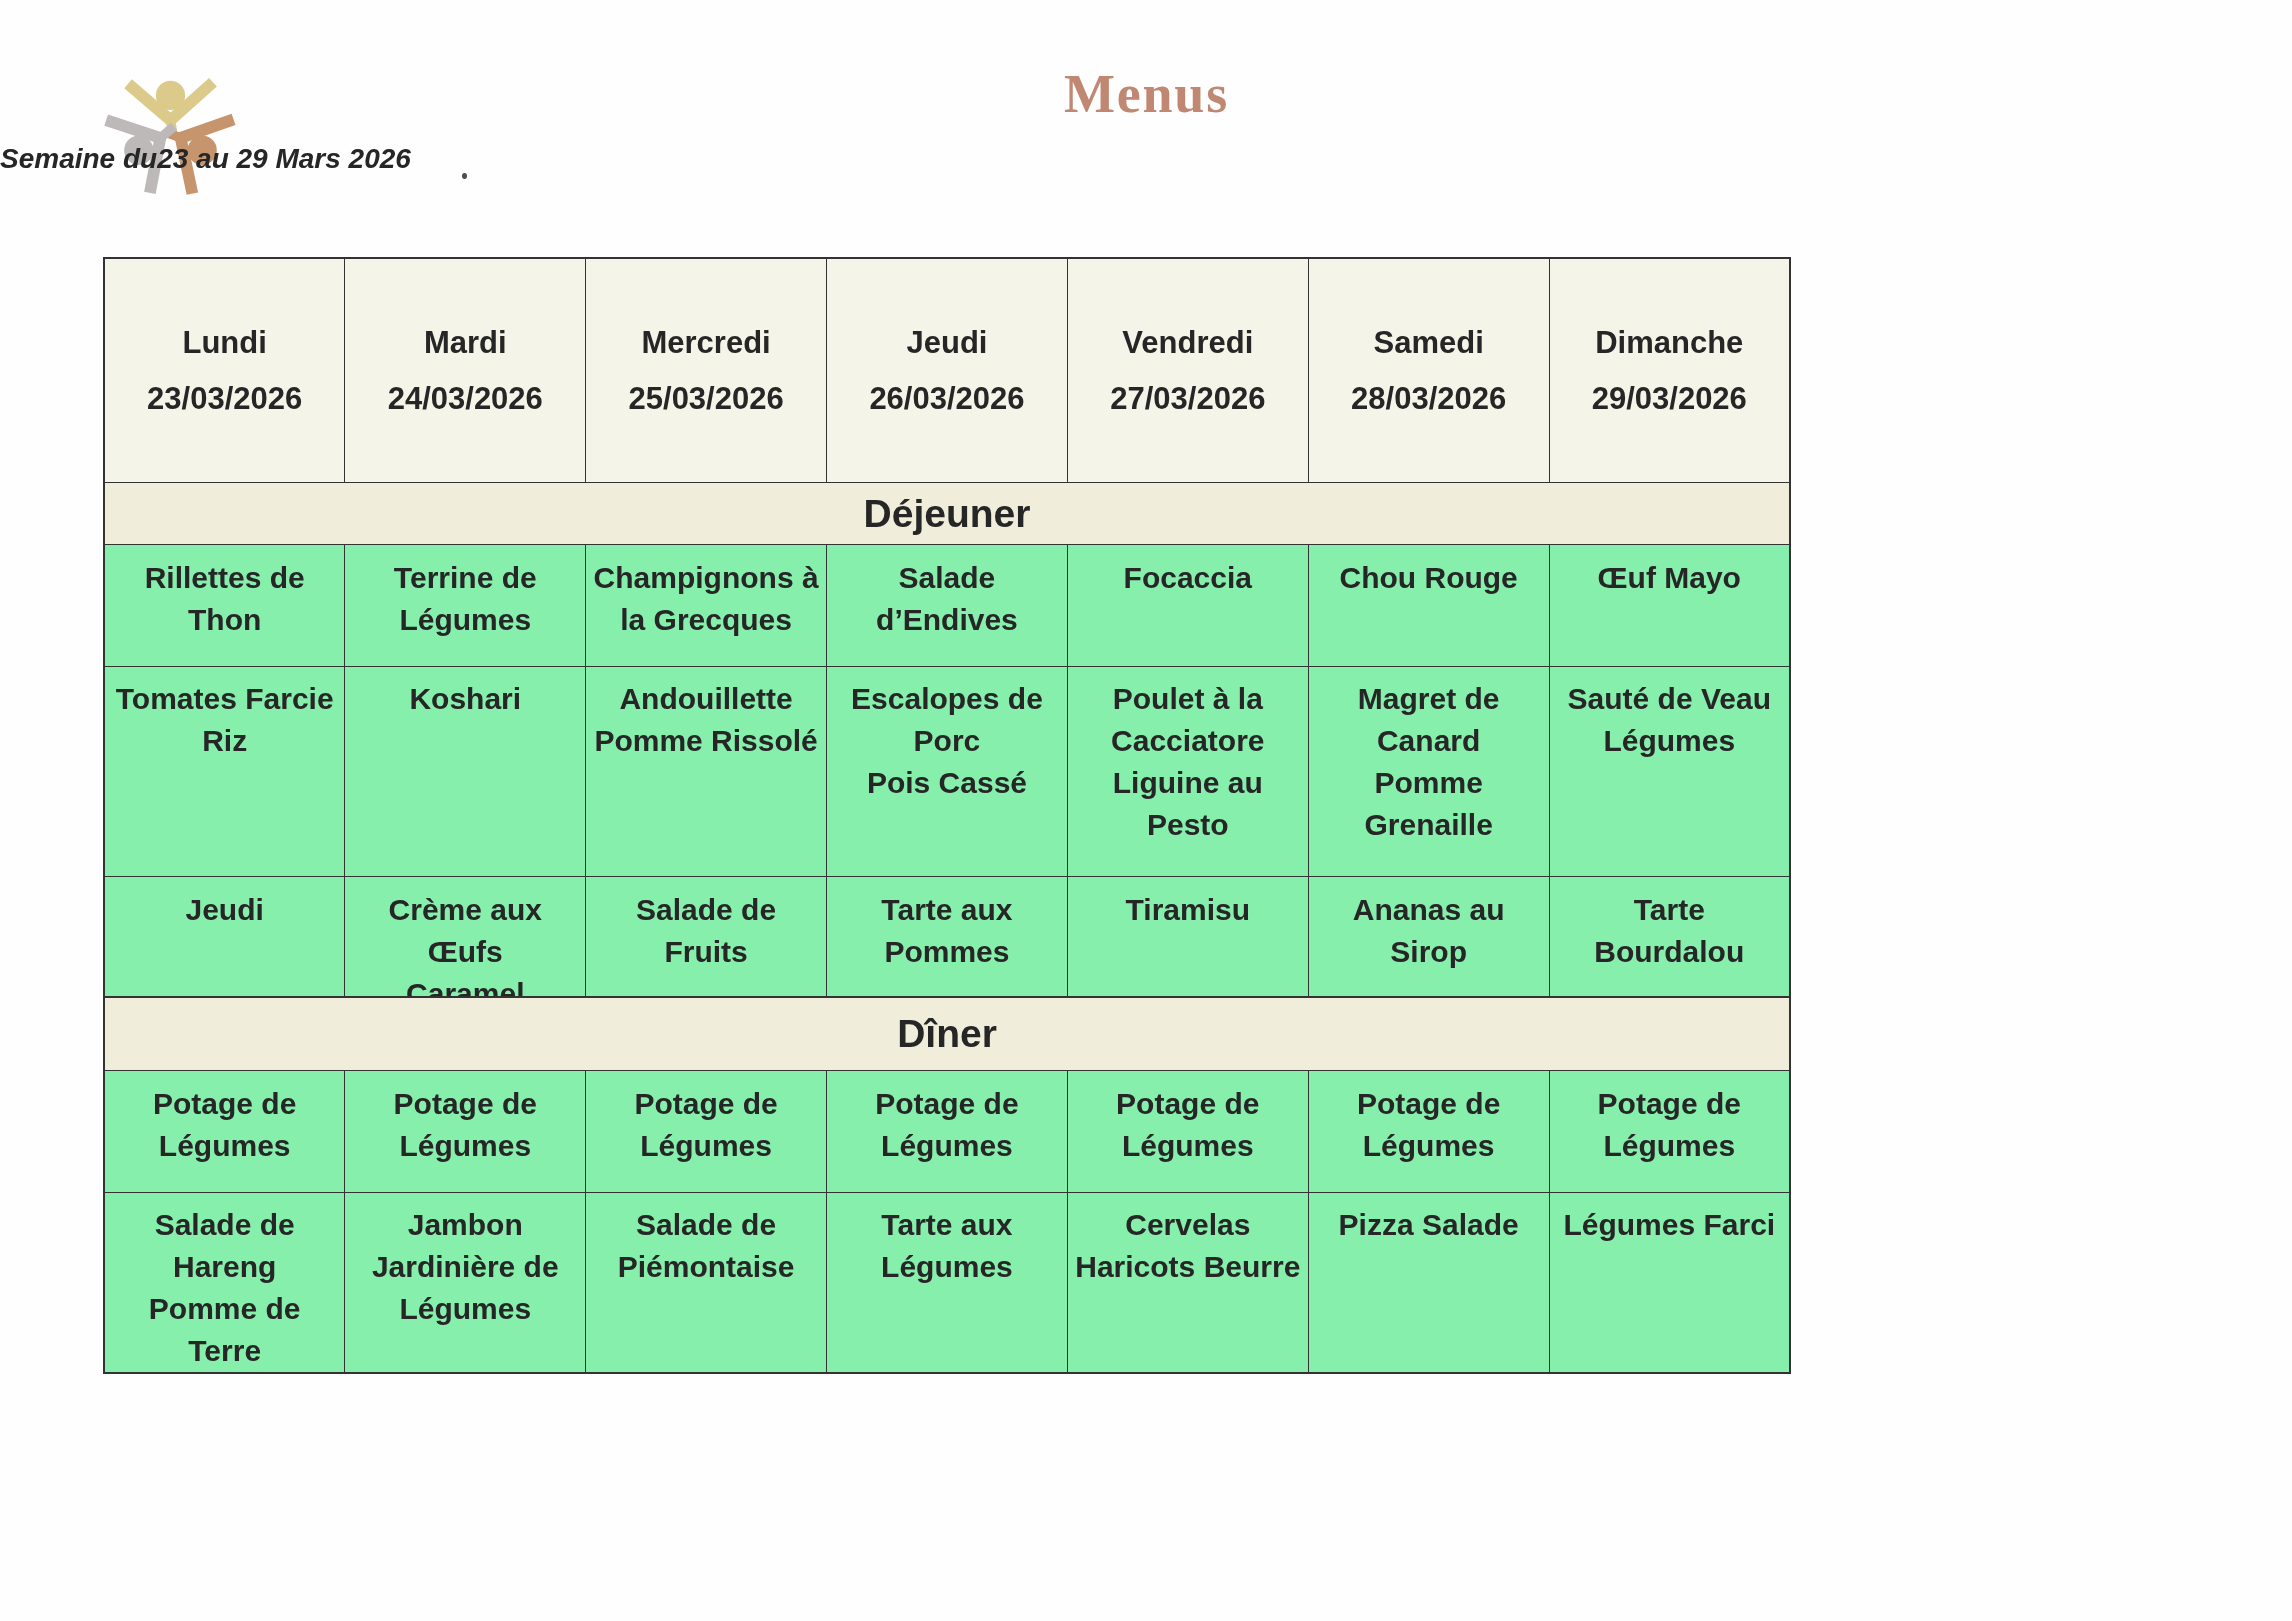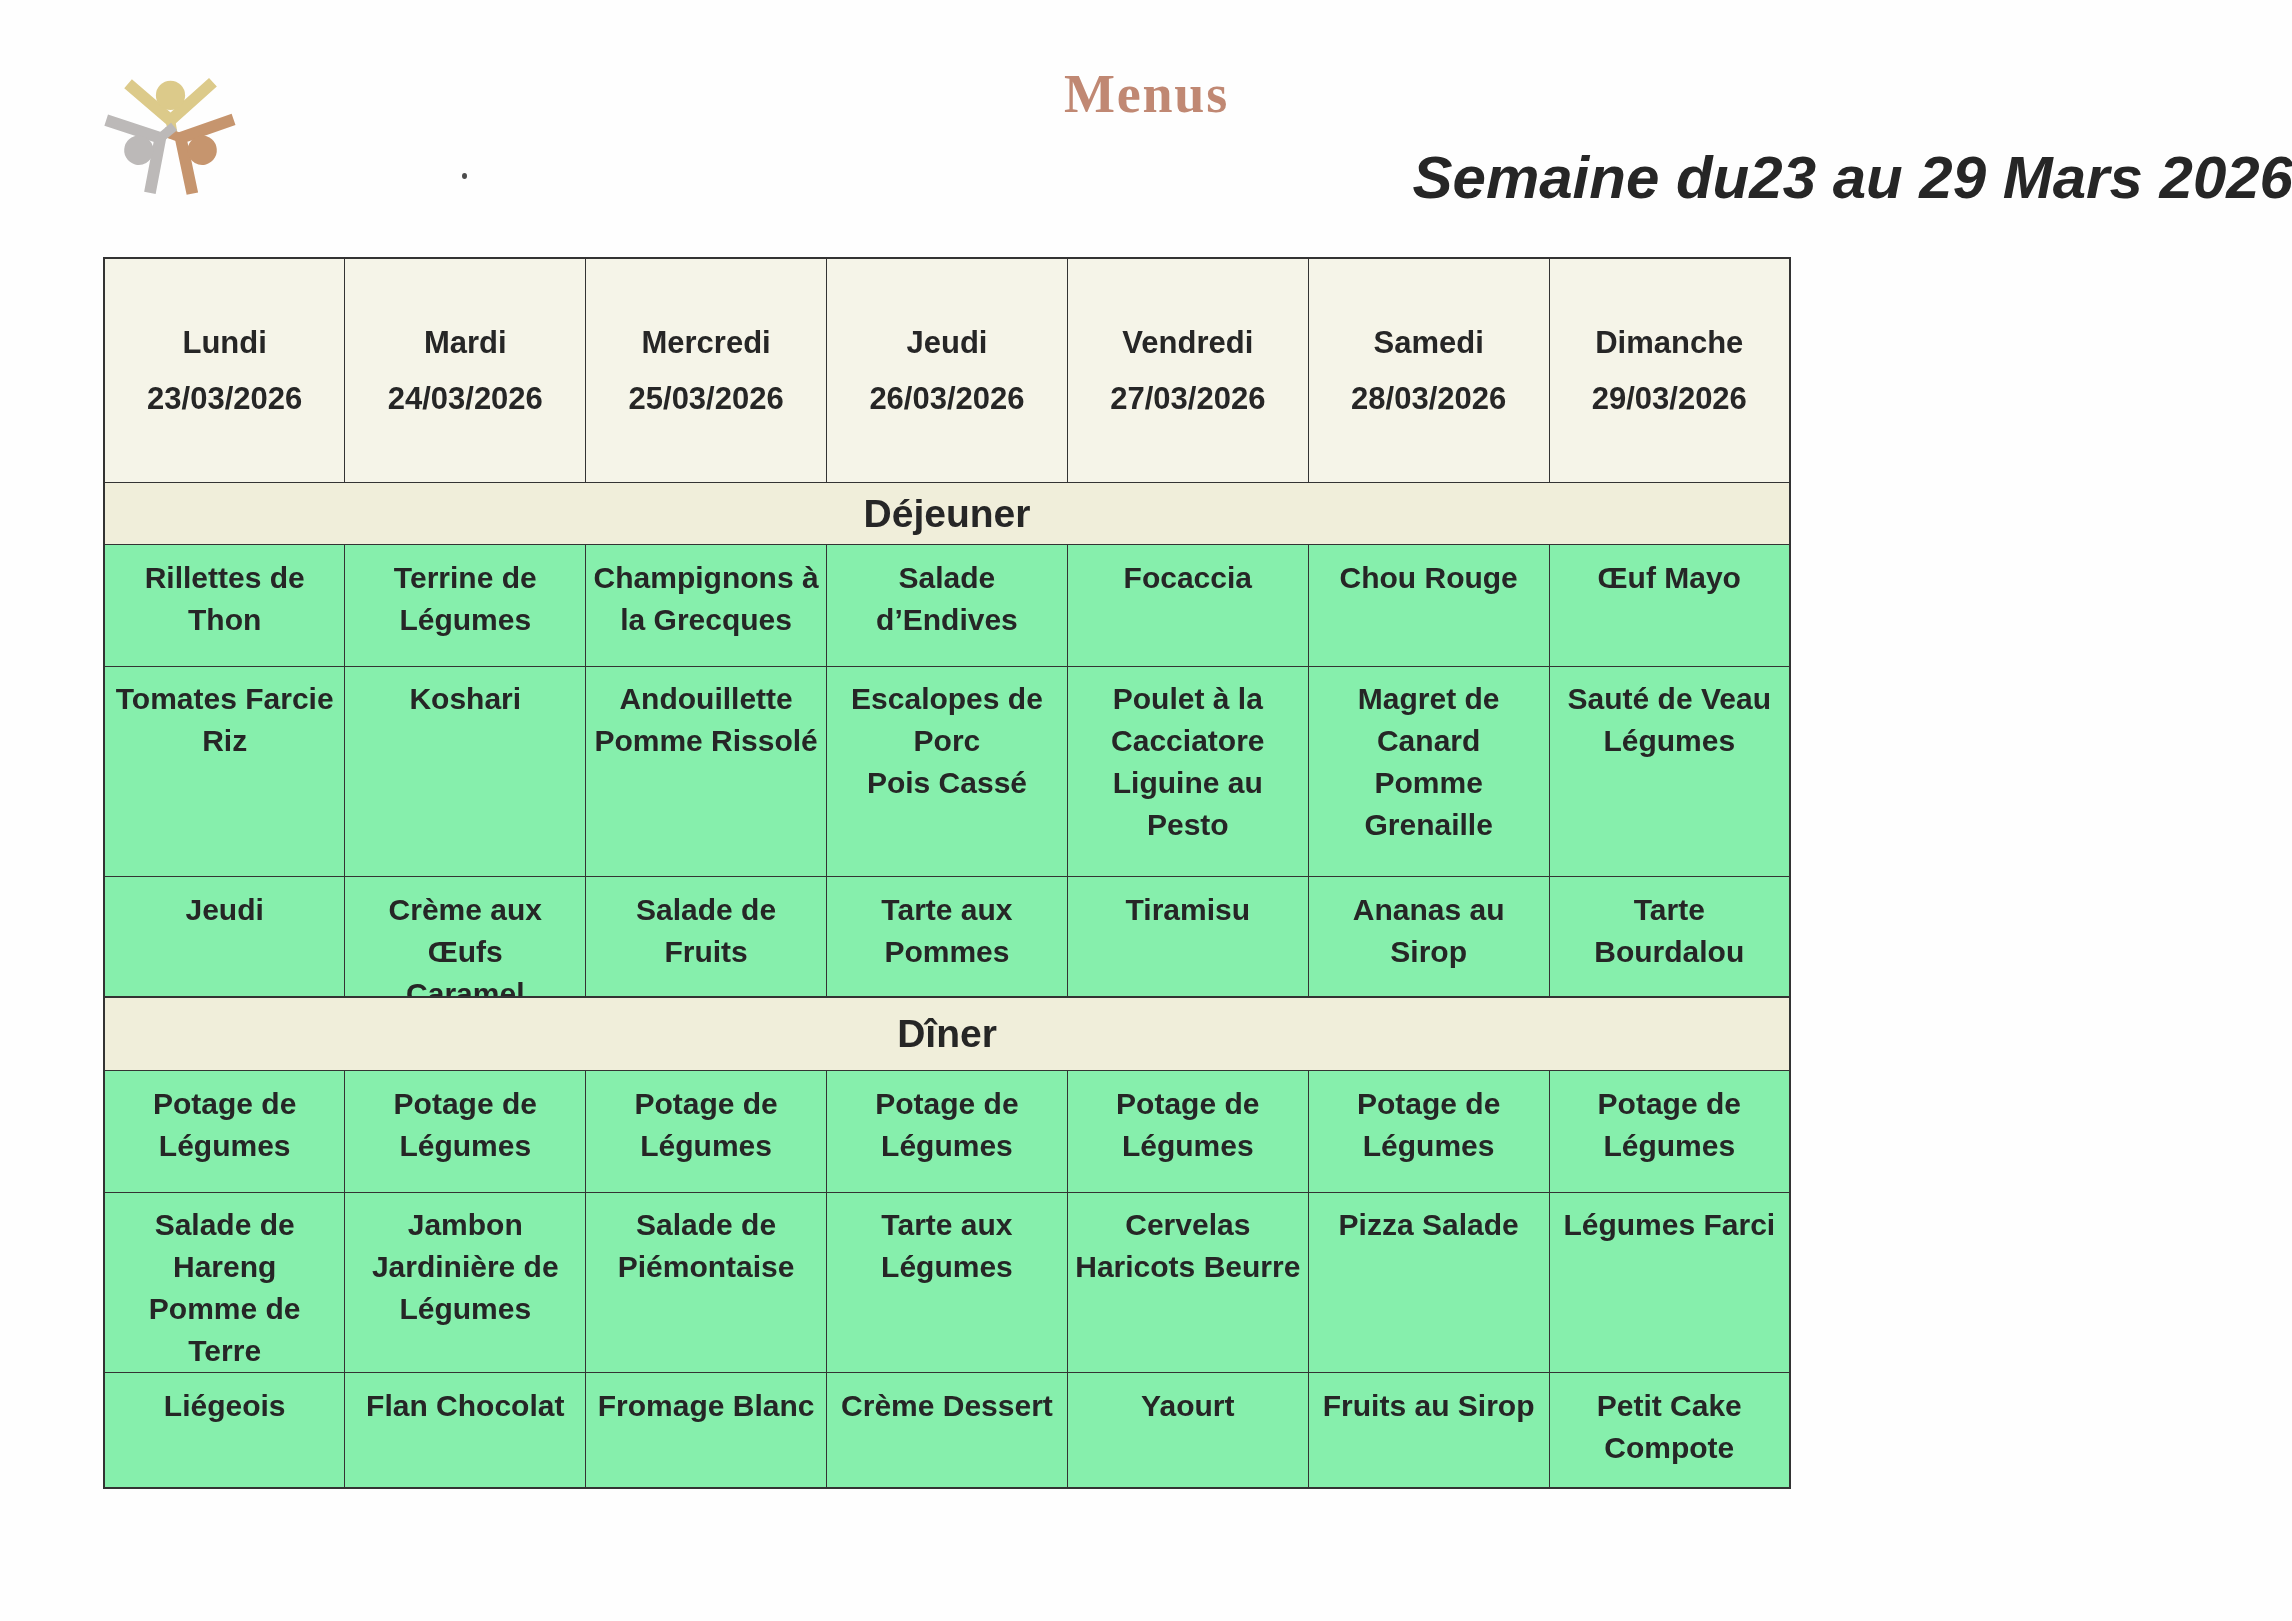--- a/index.html
+++ b/index.html
@@ -30,24 +30,24 @@
     position:absolute;left:0;top:63px;width:100%;
     text-align:center;
     font-family:"Liberation Serif", serif;
     font-weight:bold;
     font-size:54px;
     letter-spacing:1.8px;
     color:var(--title_color);
   }
   .subtitle{
     position:absolute;left:0;top:143px;width:100%;
-    text-align:right;
+    text-align:left;
     font-style:italic;
     font-weight:bold;
-    font-size:60px;
+    font-size:28px;
     color:var(--text_color);
   }
   table.menu{
     position:absolute;left:103px;
     width:1688px;
     border-collapse:collapse;
     table-layout:fixed;
     border:2.7px solid var(--border_color);
     background:#fff;
   }
@@ -243,27 +243,17 @@
 Légumes</td>
         <td class="cell">Salade de
 Piémontaise</td>
         <td class="cell">Tarte aux
 Légumes</td>
         <td class="cell">Cervelas
 Haricots Beurre</td>
         <td class="cell">Pizza Salade</td>
         <td class="cell">Légumes Farci</td>
       </tr>
-      <tr class="r3">
-        <td class="cell">Liégeois</td>
-        <td class="cell">Flan Chocolat</td>
-        <td class="cell">Fromage Blanc</td>
-        <td class="cell">Crème Dessert</td>
-        <td class="cell">Yaourt</td>
-        <td class="cell">Fruits au Sirop</td>
-        <td class="cell">Petit Cake
-Compote</td>
-      </tr>
     </tbody>
   </table>
 
 </div>
 
 
 </body></html>

